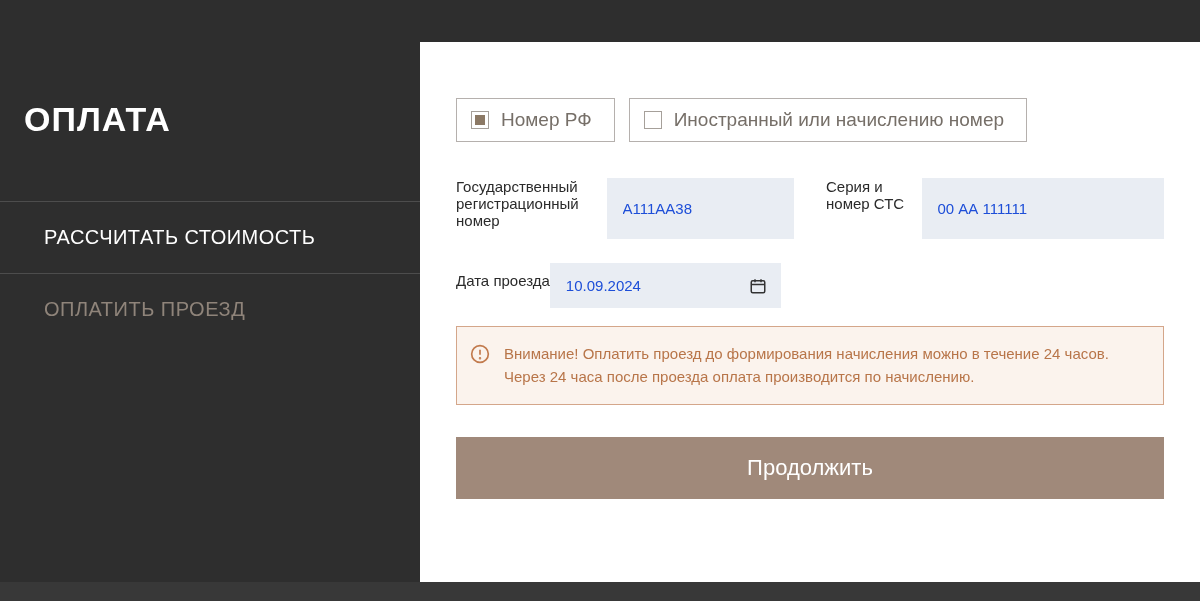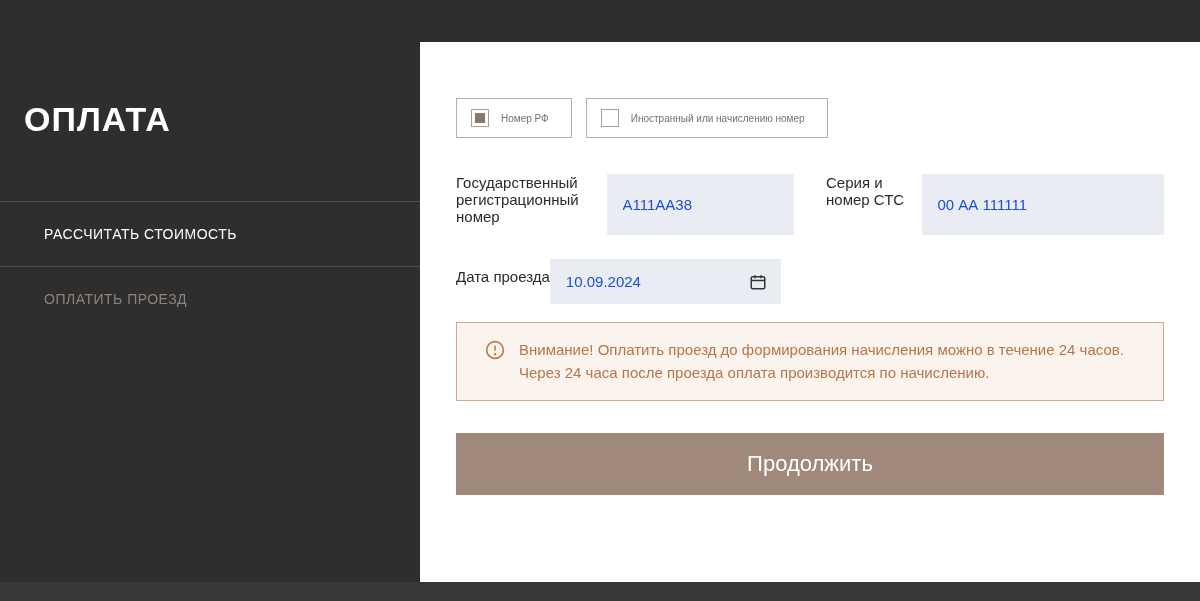--- a/index.html
+++ b/index.html
@@ -41,21 +41,21 @@
       color: #fff;
     }
 
     .sidebar-nav {
       margin-top: 62px;
     }
 
     .nav-item {
       display: block;
       padding: 24px 0 24px 44px;
-      font-size: 14px;
+      font-size: 20px;
       letter-spacing: 0.5px;
       color: #fff;
       border-bottom: 1px solid rgba(255,255,255,0.15);
       cursor: pointer;
       font-weight: 400;
     }
 
     .nav-item.first {
       border-top: 1px solid rgba(255,255,255,0.15);
     }
@@ -96,21 +96,21 @@
     }
 
     .radio-box.checked::after {
       content: '';
       width: 10px;
       height: 10px;
       background: #8c7965;
     }
 
     .radio-label {
-      font-size: 10px;
+      font-size: 19px;
       color: #766f68;
       text-align: right;
     }
 
     .field-row {
       display: flex;
       gap: 32px;
       margin-bottom: 24px;
     }
 
@@ -155,21 +155,21 @@
       height: 18px;
       color: #333;
     }
 
     .alert {
       display: flex;
       align-items: flex-start;
       gap: 14px;
       border: 1px solid #d4a68a;
       background: #fbf3ed;
-      padding: 16px 28px;
+      padding: 16px 13px;
       margin-top: 18px;
       margin-bottom: 32px;
     }
 
     .alert-icon {
       width: 20px;
       height: 20px;
       flex-shrink: 0;
       margin-top: 1px;
     }

